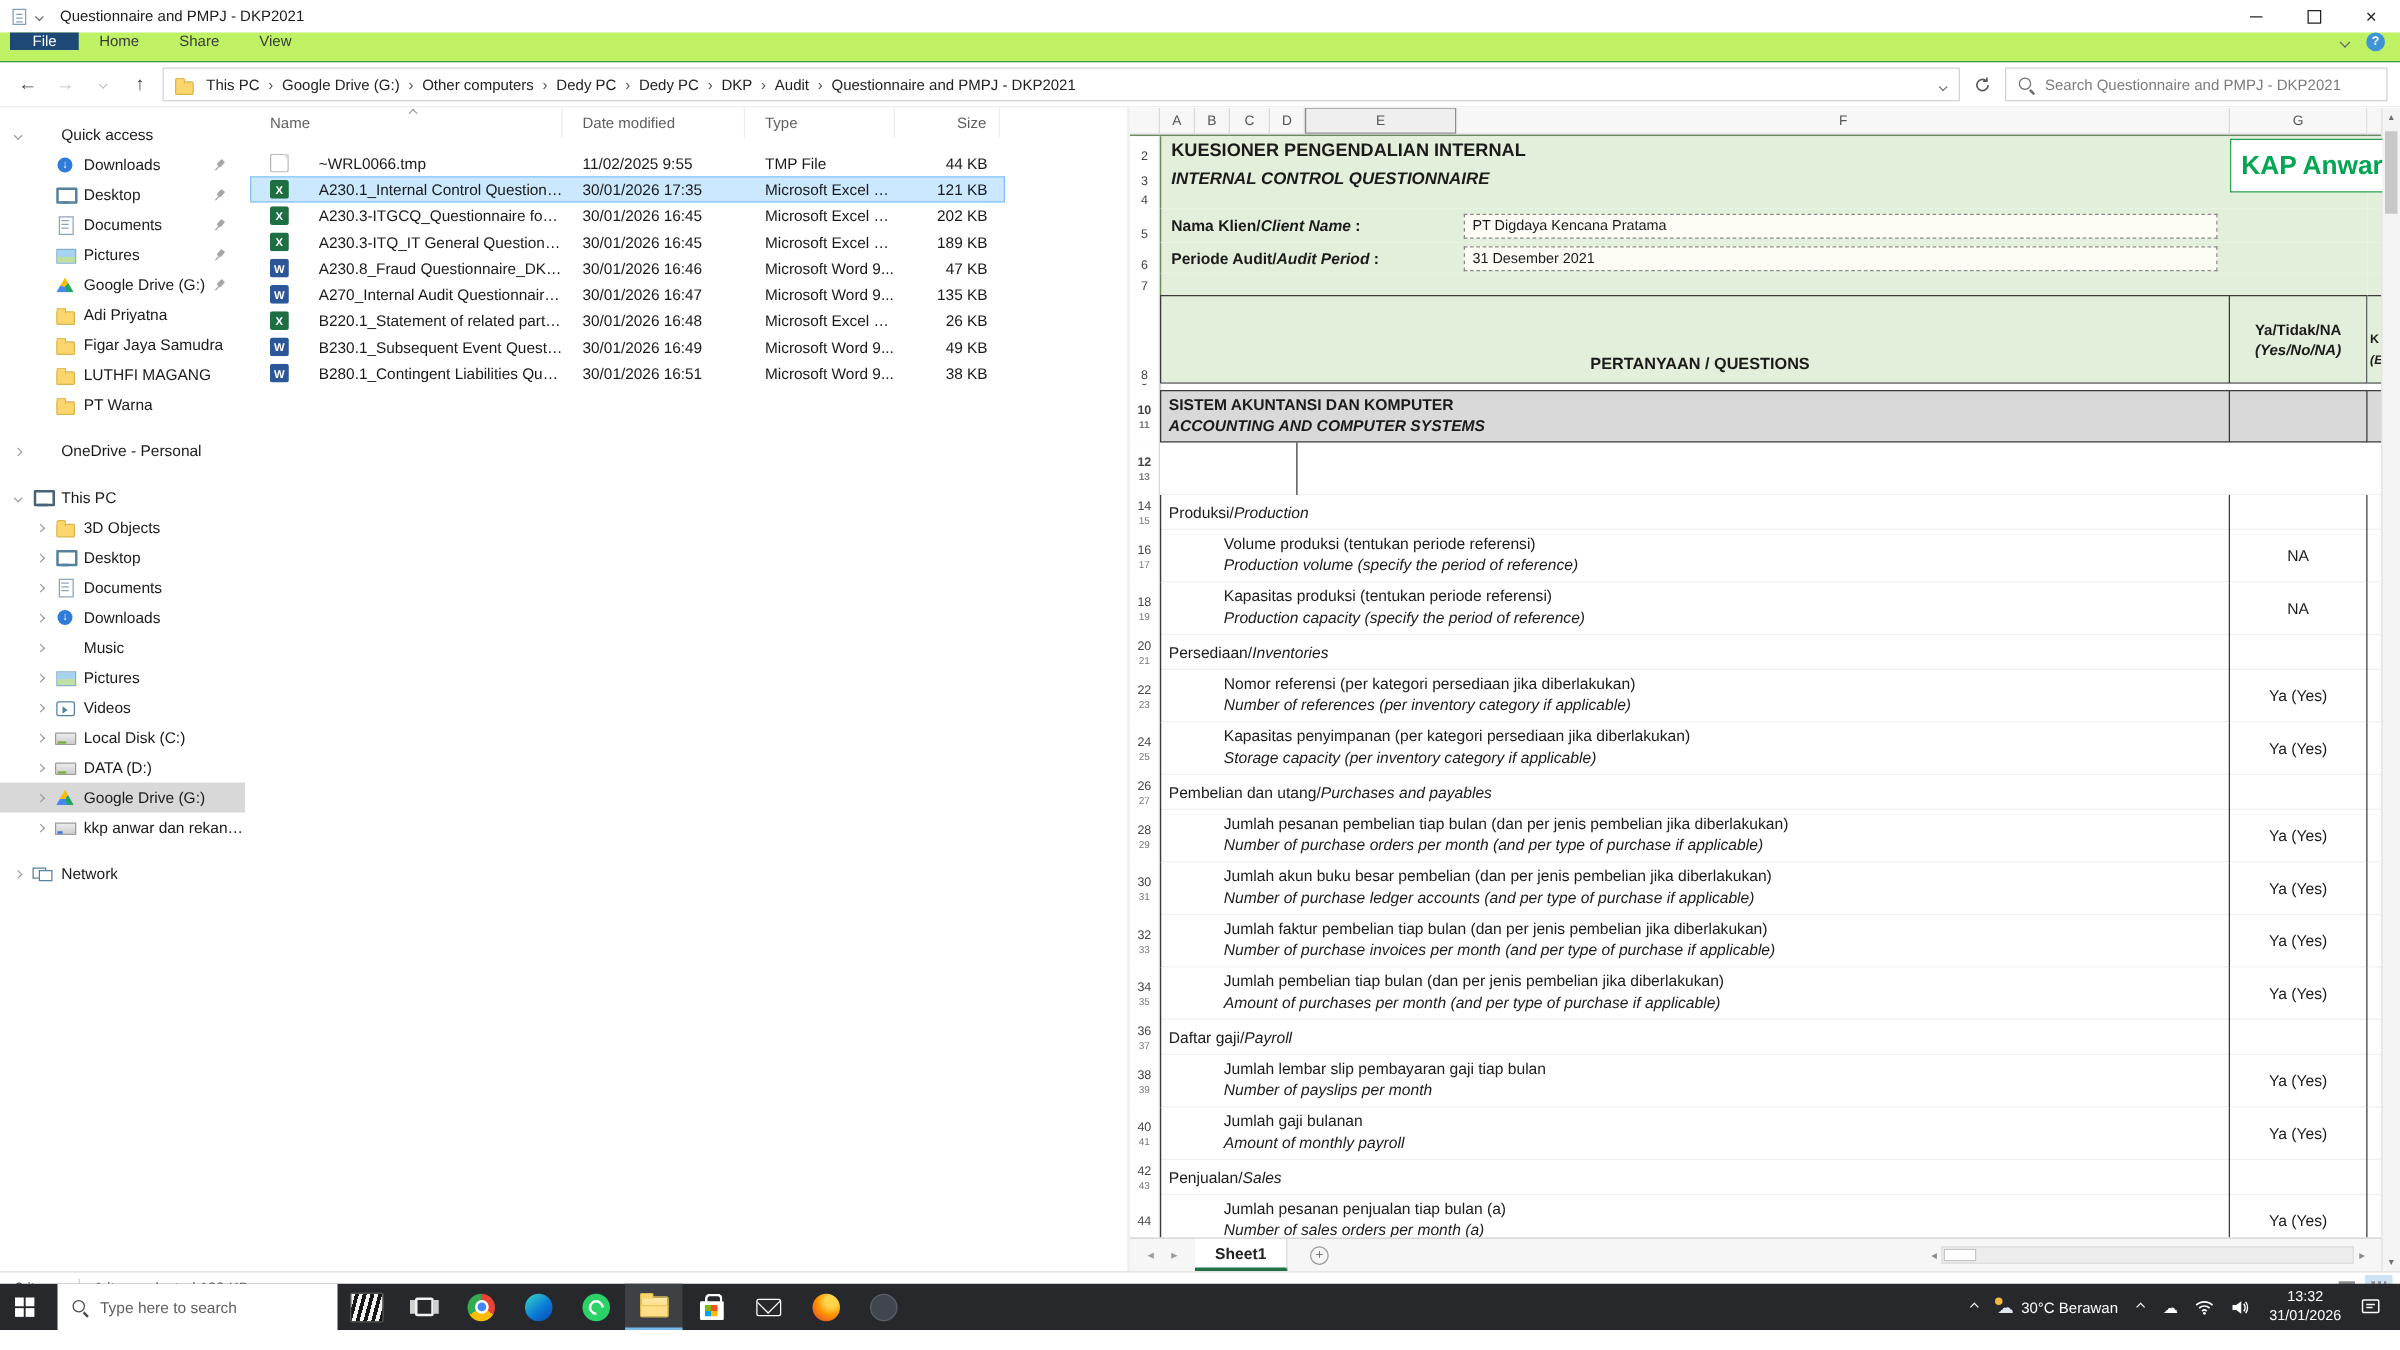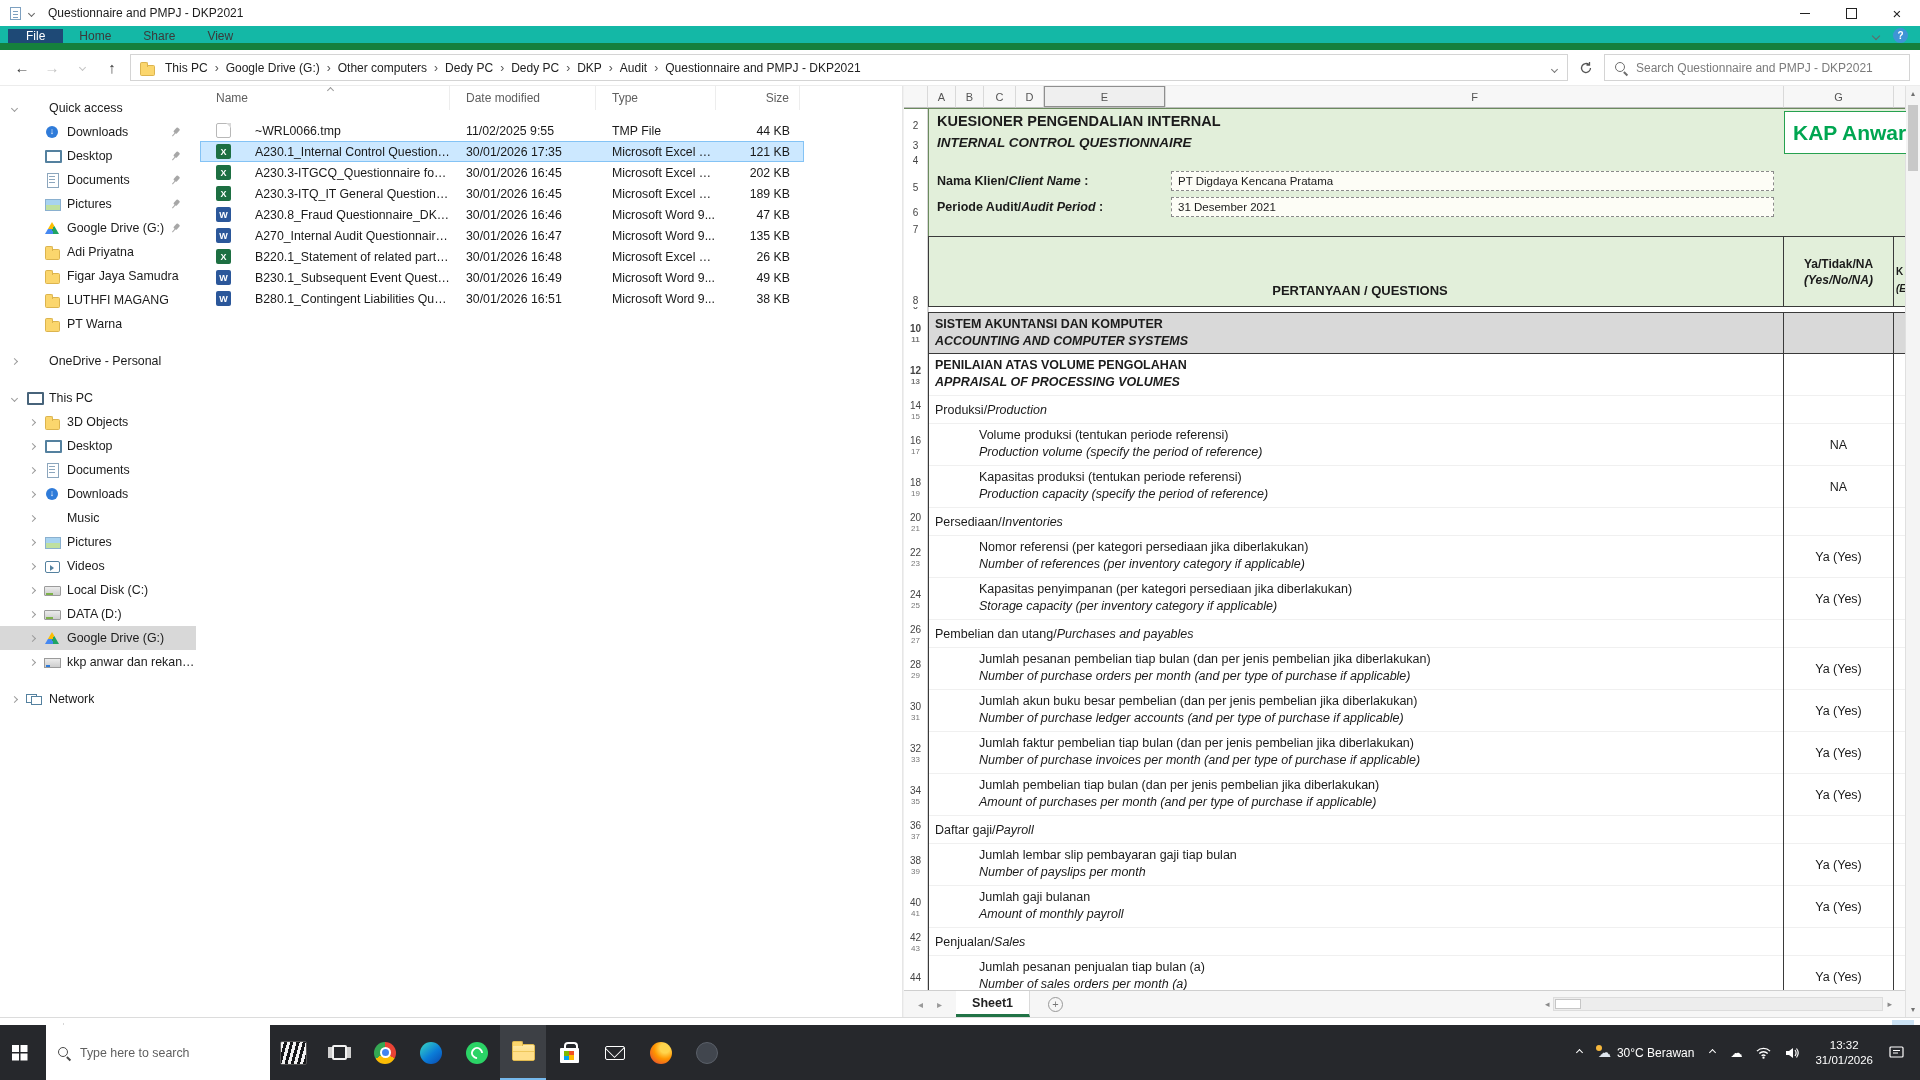--- a/index.html
+++ b/index.html
@@ -20,21 +20,21 @@
   .wc-close{font-size:15px}
 
   
   .cv{display:inline-block;width:6px;height:6px;border-right:1.5px solid currentColor;border-bottom:1.5px solid currentColor}
   .cv-d{transform:rotate(45deg)}
   .cv-r{transform:rotate(-45deg)}
   .cv-u{transform:rotate(-135deg)}
   .cv-sm{width:5px;height:5px}
 
   
-  .ribbon{height:24px;display:flex;align-items:flex-end;border-bottom:7px solid #15803d;background:#14b8a6}
+  .ribbon{height:24px;display:flex;align-items:flex-start;border-bottom:1px solid #15803d;background:#bef264}
   .rtab{display:flex;align-items:center;padding:0 16px;font-size:12px;color:#3a3a3a}
   .rtab.active{background:#1e4976;color:#fff;margin-left:8px;padding:0 18px}
   .ribbon-right{margin-left:auto;display:flex;align-items:center;gap:14px;padding-right:12px;color:#666}
   .help-circle{width:15px;height:15px;border-radius:50%;background:#3f94d6;color:#fff;font-size:10px;font-weight:bold;display:flex;align-items:center;justify-content:center}
 
   
   .addr{height:36px;display:flex;align-items:center;gap:6px;padding:0 10px;border-bottom:1px solid #ececec;background:#fff}
   .nav-btn{width:24px;height:26px;display:flex;align-items:center;justify-content:center;font-size:15px;color:#3a3a3a}
   .nav-btn.dis{color:#c3c3c3}
   .addr-field{flex:1;height:27px;border:1px solid #d4d4d4;background:#fff;display:flex;align-items:center;padding:0 6px;gap:2px;overflow:hidden;white-space:nowrap}
@@ -175,21 +175,21 @@
   
   .status{position:absolute;left:0;right:0;top:1017px;height:24px;border-top:1px solid #dcdcdc;display:flex;align-items:center;gap:12px;padding-left:12px;font-size:12px;color:#3a3a3a;background:#fff}
   .st-sep{width:1px;height:14px;background:#d6d6d6}
   .view-toggles{margin-left:auto;display:flex;gap:4px;margin-right:6px}
   .vt{width:22px;height:20px;display:flex;align-items:center;justify-content:center}
   .vt.on{background:#cce3f5}
   .vt-list{width:13px;height:10px;background:repeating-linear-gradient(#8f8f8f 0 2px,transparent 2px 4px)}
   .vt-grid{width:12px;height:10px;background-image:repeating-linear-gradient(0deg,#8f8f8f 0 3px,transparent 3px 5px),repeating-linear-gradient(90deg,#8f8f8f 0 3px,transparent 3px 5px)}
 
   
-  .taskbar{position:absolute;left:0;bottom:0;width:100%;height:55px;background:#26282c;display:flex;align-items:stretch;color:#fff}
+  .taskbar{position:absolute;left:0;bottom:16px;width:100%;height:37px;background:#26282c;display:flex;align-items:stretch;color:#fff}
   .tb-btn{width:46px;display:flex;align-items:center;justify-content:center;flex:none}
   .tb-btn.active{background:#3d4045;box-shadow:inset 0 -2px 0 #76b9ed}
   .tb-start-glyph{width:7px;height:7px;background:#fff;box-shadow:8.5px 0 0 #fff,0 8.5px 0 #fff,8.5px 8.5px 0 #fff;margin:-8px 8px 0 -8px}
   .tb-search{width:224px;background:#fff;color:#5f5f5f;display:flex;align-items:center;gap:9px;padding:0 11px;font-size:12.4px;flex:none}
   .tb-search .mag{color:#4a4a4a}
   .tbi-zebra{width:27px;height:24px;border-radius:2px;background:repeating-linear-gradient(105deg,#f2f2f2 0 3px,#17181a 3px 6px);border:1px solid #555}
   .tbi-taskview{width:15px;height:15px;border:2px solid #f2f2f2;border-radius:2px;box-shadow:-6px 0 0 -2px #cfcfcf,6px 0 0 -2px #cfcfcf}
   .tbi-chrome{width:22px;height:22px;border-radius:50%;background:conic-gradient(#ea4335 0 33%,#fbbc05 33% 66%,#34a853 66% 100%);position:relative}
   .tbi-chrome::after{content:'';position:absolute;inset:5.5px;background:#4285f4;border:2px solid #fff;border-radius:50%}
   .tbi-edge{width:22px;height:22px;border-radius:50%;background:linear-gradient(140deg,#35d2c4 5%,#0b7dd8 55%,#0a4db3 95%)}
@@ -650,24 +650,20 @@
                   <div class="ln en">ACCOUNTING AND COMPUTER SYSTEMS</div>
                 </div>
                 <div class="ca"></div>
                 <div class="cs"></div>
               </div>
               <div class="xrow k-section">
                 <div class="gut">
                   <span class="g1">12</span>
                   <span class="g2">13</span>
                 </div>
-                <div class="cq">
-                  <div class="ln">PENILAIAN ATAS VOLUME PENGOLAHAN</div>
-                  <div class="ln en">APPRAISAL OF PROCESSING VOLUMES</div>
-                </div>
                 <div class="ca"></div>
                 <div class="cs"></div>
               </div>
               <div class="xrow k-label">
                 <div class="gut">
                   <span class="g1">14</span>
                   <span class="g2">15</span>
                 </div>
                 <div class="cq">
                   <div class="ln"><span>Produksi/</span><i>Production</i></div>

